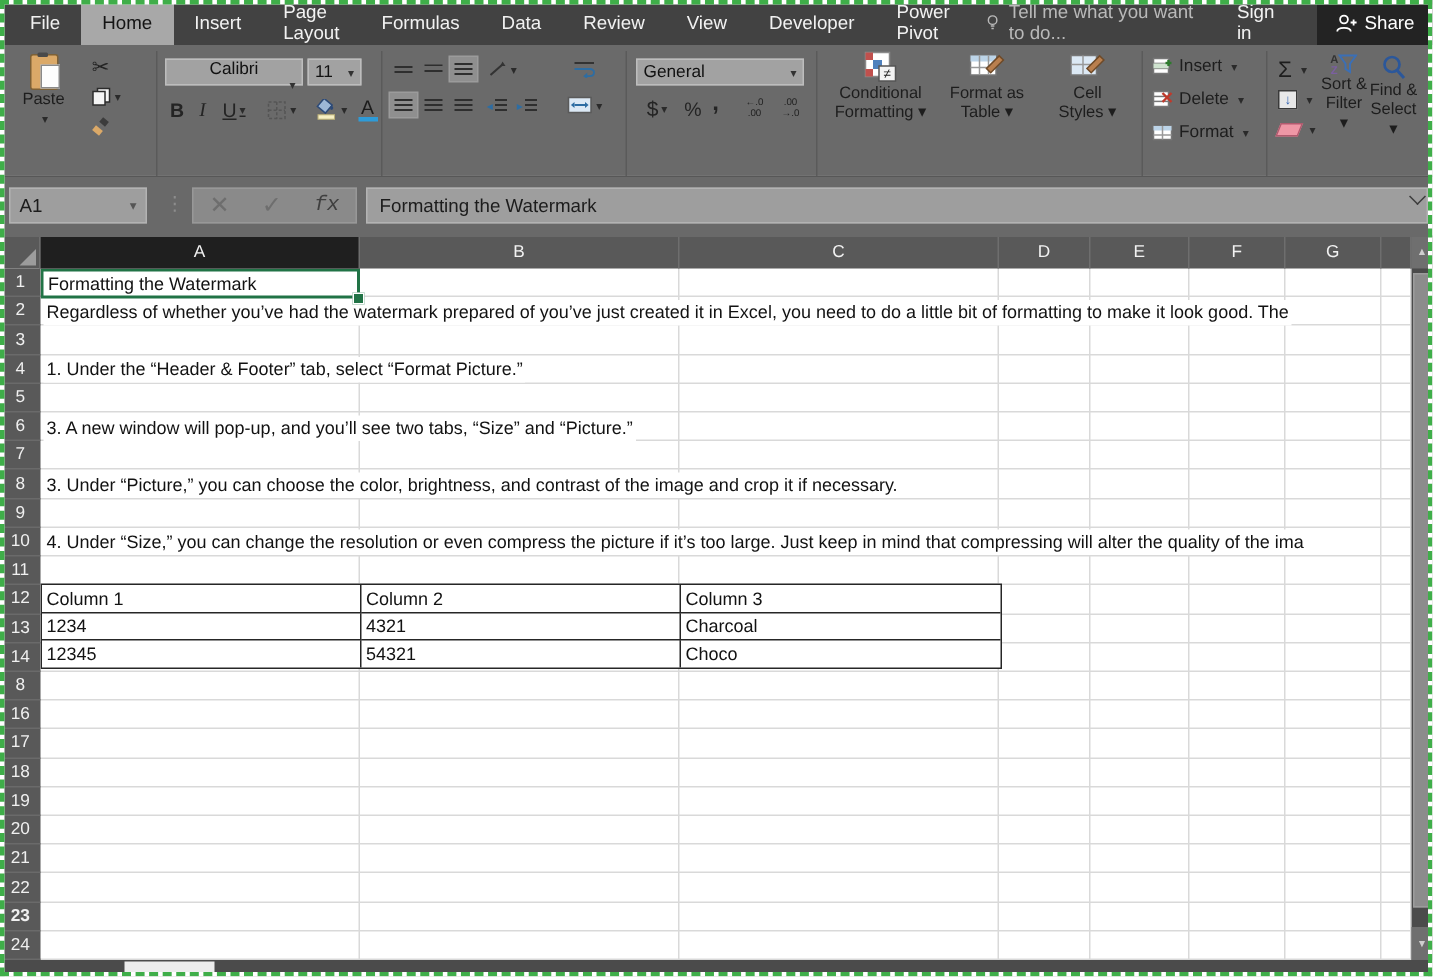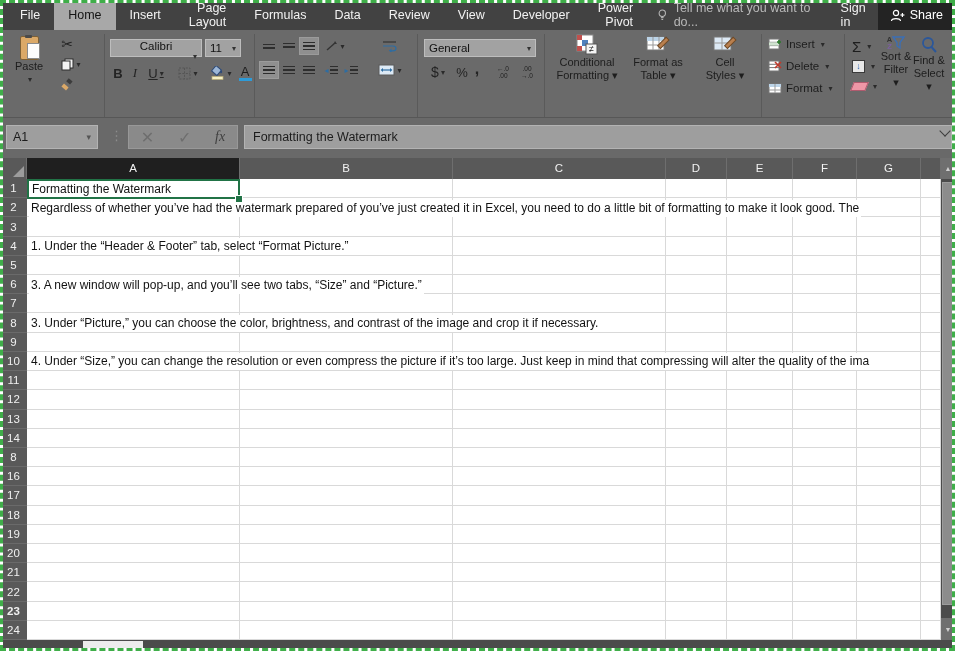--- a/index.html
+++ b/index.html
@@ -5,25 +5,25 @@
   html,body{margin:0;padding:0;background:#fff;}
   body{width:955px;height:651px;position:relative;overflow:hidden;
        font-family:"Liberation Sans",sans-serif;-webkit-font-smoothing:antialiased;}
   .app{position:absolute;inset:0;background:#fff;overflow:hidden;}
   
   .frame-white{position:absolute;inset:0;border:3px solid #fff;pointer-events:none;z-index:98;}
   .frame-green{position:absolute;inset:0;border:3px dashed #3fae49;pointer-events:none;z-index:99;}
   
   .tabbar{position:absolute;left:0;top:0;width:955px;height:30px;background:#424242;
           display:flex;align-items:stretch;color:#f2f2f2;font-size:12.5px;z-index:5;}
-  .tab{padding:0 14px;display:flex;align-items:center;cursor:default;text-align:right;}
+  .tab{padding:0 14px;display:flex;align-items:center;cursor:default;}
   .tab.active{background:#a8a8a8;color:#141414;}
   .tab-spacer{flex:0 0 6px;}
   .tellme{display:flex;align-items:center;gap:6px;color:#b9b9b9;padding:0 10px;}
-  .tabbar-right{margin-left:auto;display:flex;align-items:center;}
+  .tabbar-right{margin-left:auto;display:flex;align-items:center;gap:16px;}
   .signin{padding:0 12px;color:#f2f2f2;}
   .share{display:flex;align-items:center;gap:5px;background:#232323;color:#fff;
          padding:0 12px;height:100%;}
   
   .ribbon{position:absolute;left:0;top:30px;width:955px;height:87px;background:#6a6a6a;
           color:#1f1f1f;font-size:11px;z-index:4;}
   .gsep{position:absolute;top:4px;height:108px;width:1px;background:#5a5a5a;}
   .g-label{position:absolute;top:99px;height:15px;display:flex;align-items:center;
            justify-content:center;color:#1d1d1d;font-size:10.5px;}
   .launcher{position:absolute;top:101px;width:9px;height:9px;}
@@ -54,21 +54,21 @@
   .fbar{position:absolute;left:0;top:117px;width:955px;height:40px;background:#696969;
         border-top:1px solid #575757;z-index:4;}
   .namebox{position:absolute;left:6px;top:7px;width:92px;height:24px;background:#9e9e9e;
            border:1px solid #b3b3b3;box-sizing:border-box;display:flex;align-items:center;
            padding:0 6px;color:#1c1c1c;font-size:12.5px;}
   .namebox .dd{margin-left:auto;color:#555;font-size:9px;}
   .fdots{position:absolute;left:110px;top:10px;color:#8d8d8d;font-size:13px;letter-spacing:0;}
   .fbtns{position:absolute;left:128px;top:7px;width:110px;height:24px;background:#8a8a8a;
          border:1px solid #989898;box-sizing:border-box;display:flex;align-items:center;
          justify-content:space-around;color:#6e6e6e;}
-  .fbtns .fx{color:#3f3f3f;font-family:Liberation Serif, serif;font-style:italic;font-size:14px;}
+  .fbtns .fx{color:#3f3f3f;font-family:Liberation Mono, monospace;font-style:italic;font-size:14px;}
   .finput{position:absolute;left:244px;top:7px;width:708px;height:24px;background:#9e9e9e;
           border:1px solid #b3b3b3;box-sizing:border-box;display:flex;align-items:center;
           padding:0 8px;color:#1c1c1c;font-size:12.5px;}
   .fexpand{position:absolute;right:6px;top:9px;}
   
   .colheads{position:absolute;left:0;top:157px;width:941px;height:22px;background:#595959;
             display:flex;z-index:3;}
   .corner{width:27px;height:22px;position:relative;border-right:1px solid #6e6e6e;box-sizing:border-box;}
   .corner .tri{position:absolute;right:2px;bottom:2px;width:0;height:0;
                border-left:11px solid transparent;border-bottom:11px solid #9c9c9c;}
@@ -512,20 +512,37 @@
       <div class="vline" style="left: 699px;"></div>
       <div class="vline" style="left: 765px;"></div>
       <div class="vline" style="left: 829px;"></div>
       <div class="vline" style="left: 893px;"></div>
       <div class="vline" style="left: 913px;"></div>
       <div class="ovtext" style="top: 20.71px;">Regardless of whether you’ve had the watermark prepared of you’ve just created it in Excel, you need to do a little bit of formatting to make it look good. The</div>
       <div class="ovtext" style="top: 59.13px;">1. Under the “Header &amp; Footer” tab, select “Format Picture.”</div>
       <div class="ovtext" style="top: 97.55px;">3. A new window will pop-up, and you’ll see two tabs, “Size” and “Picture.”</div>
       <div class="ovtext" style="top: 135.97px;">3. Under “Picture,” you can choose the color, brightness, and contrast of the image and crop it if necessary.</div>
       <div class="ovtext" style="top: 174.39px;">4. Under “Size,” you can change the resolution or even compress the picture if it’s too large. Just keep in mind that compressing will alter the quality of the ima</div>
+      <div class="xtable" style="top: 210.31px; width: 641px;">
+        <div class="xtr">
+          <div class="xtd" style="width: 213px; height: 18.21px;">Column 1</div>
+          <div class="xtd" style="width: 213px; height: 18.21px;">Column 2</div>
+          <div class="xtd" style="width: 213px; height: 18.21px;">Column 3</div>
+        </div>
+        <div class="xtr">
+          <div class="xtd" style="width: 213px; height: 18.21px;">1234</div>
+          <div class="xtd" style="width: 213px; height: 18.21px;">4321</div>
+          <div class="xtd" style="width: 213px; height: 18.21px;">Charcoal</div>
+        </div>
+        <div class="xtr">
+          <div class="xtd" style="width: 213px; height: 18.21px;">12345</div>
+          <div class="xtd" style="width: 213px; height: 18.21px;">54321</div>
+          <div class="xtd" style="width: 213px; height: 18.21px;">Choco</div>
+        </div>
+      </div>
     </div>
 
   <div class="vscroll">
     <div class="vbox" style="top:0;">▲</div>
     <div class="vthumb"></div>
     <div class="vbox" style="bottom:0;">▼</div>
   </div>
   <div class="hscroll">
     <div class="hthumb"></div>
   </div>

